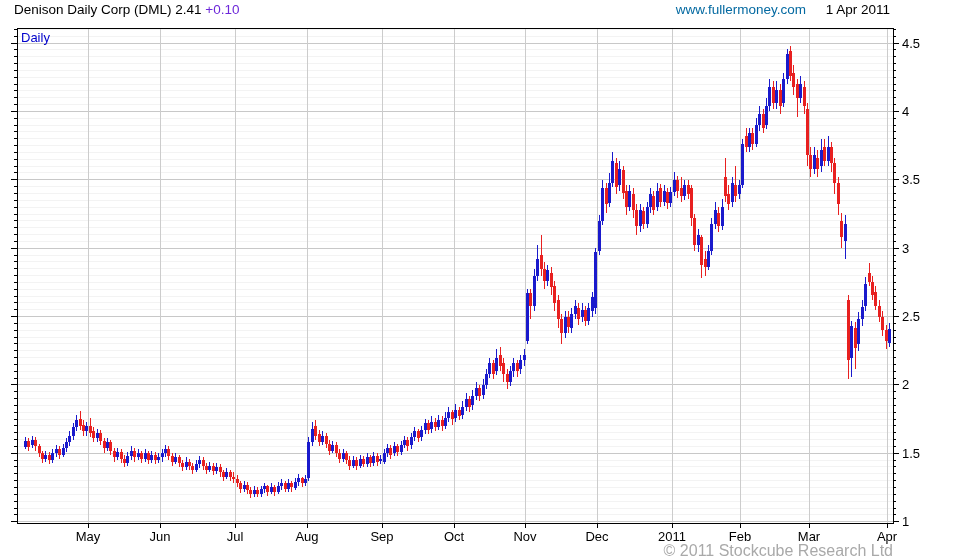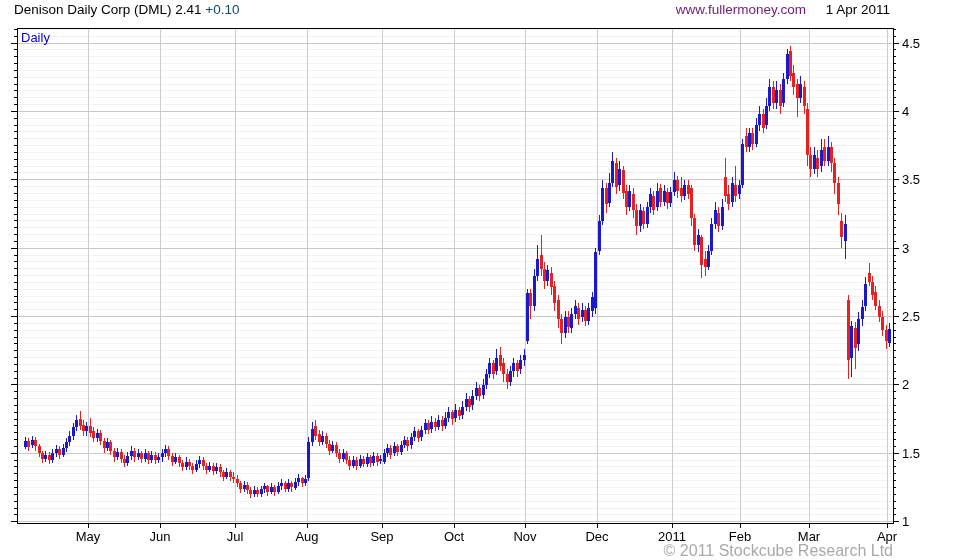--- a/index.html
+++ b/index.html
@@ -1,20 +1,20 @@
 <!DOCTYPE html>
 <html><head>
 <meta charset="utf-8">
 <style>
   html,body{margin:0;padding:0;background:#fff;}
   .stage{position:relative;width:980px;height:560px;background:#ffffff;
          font-family:"Liberation Sans",sans-serif;overflow:hidden;}
   .hdr-left{position:absolute;left:14px;top:2px;font-size:13.5px;color:#000;white-space:nowrap;}
-  .hdr-left .chg{color:#0c4a6e;}
-  .hdr-site{position:absolute;top:2px;right:174px;font-size:13.5px;color:#701a75;white-space:nowrap;}
+  .hdr-left .chg{color:#6d28d9;}
+  .hdr-site{position:absolute;top:2px;right:174px;font-size:13.5px;color:#0369a1;white-space:nowrap;}
   .hdr-date{position:absolute;top:2px;right:90px;font-size:13.5px;color:#000;white-space:nowrap;}
   .freq{position:absolute;left:21px;top:30px;font-size:13px;color:#0000cc;text-align:center;}
   .copy{position:absolute;right:87px;top:542px;font-size:16px;color:#a9a9a9;white-space:nowrap;}
   #chart-svg{position:absolute;left:0;top:0;}
   #chart-svg text{font-family:"Liberation Sans",sans-serif;font-size:13px;fill:#000;}
 </style>
 </head>
 <body>
 
 <div class="stage">

